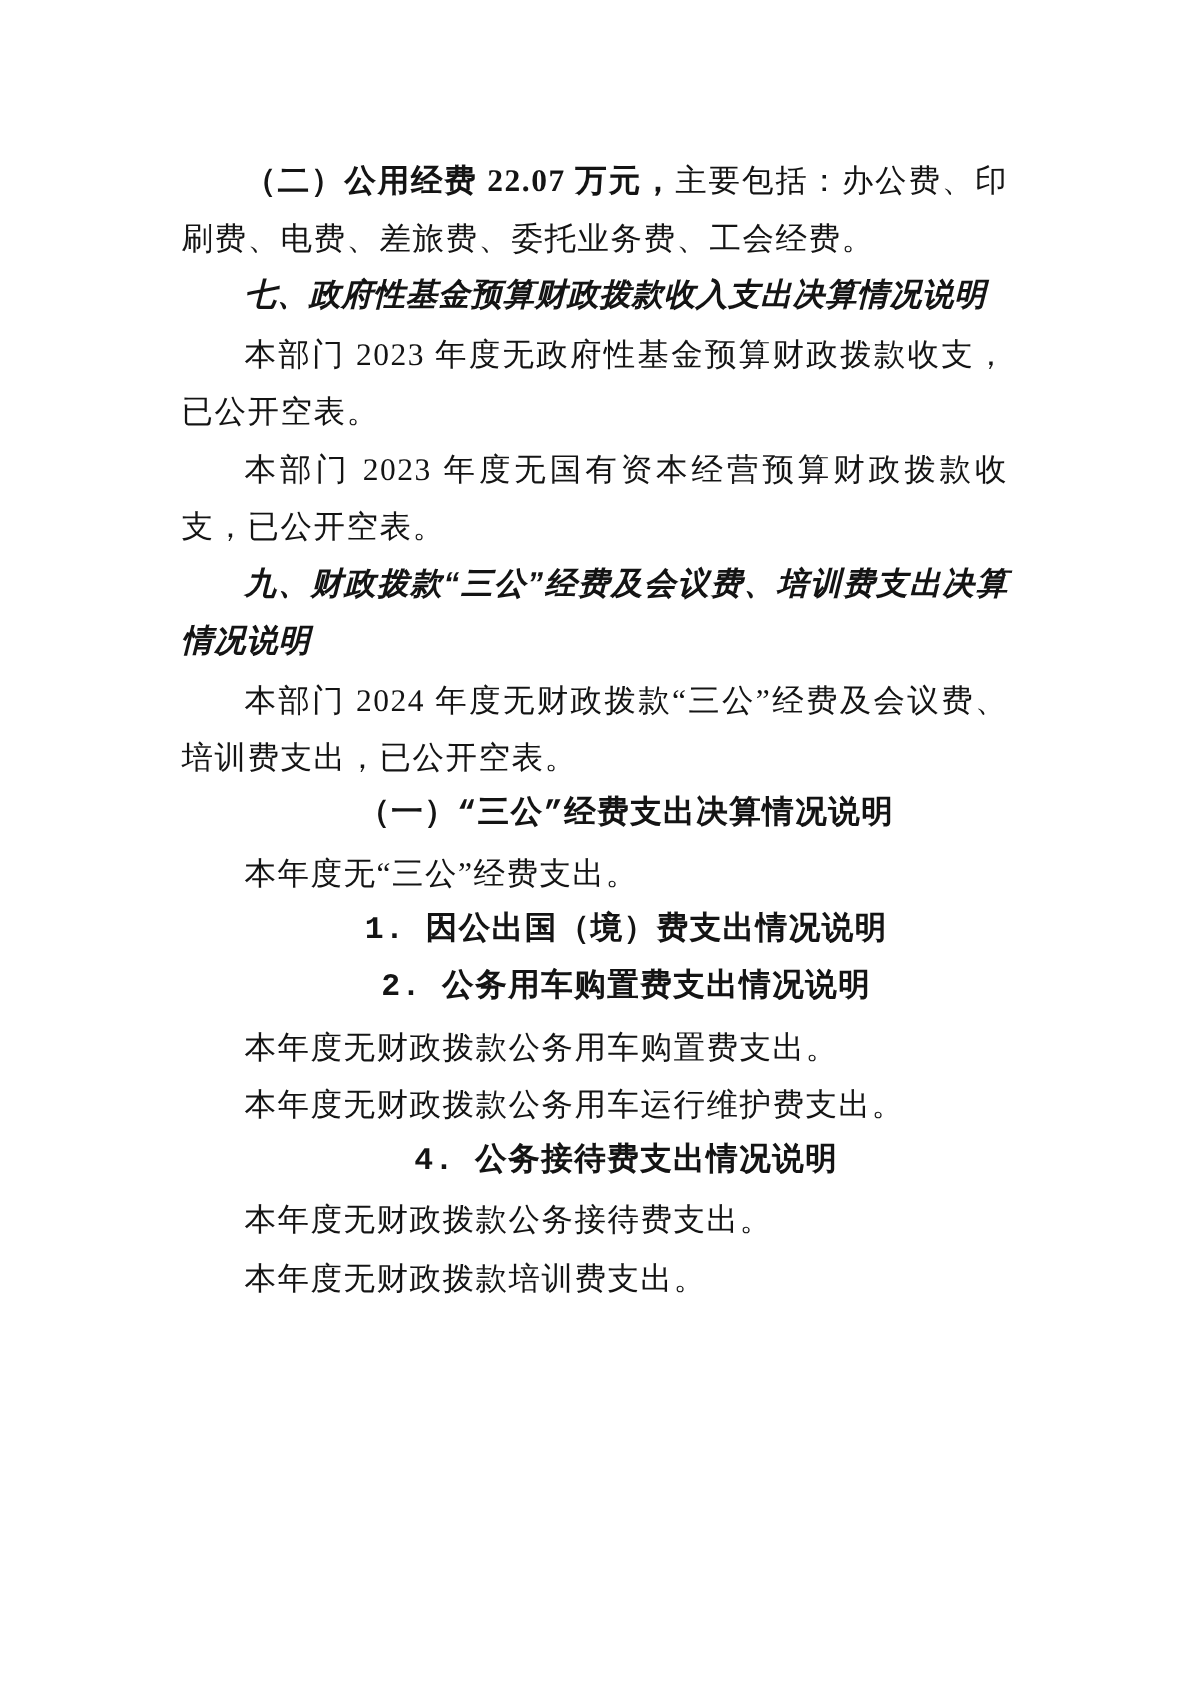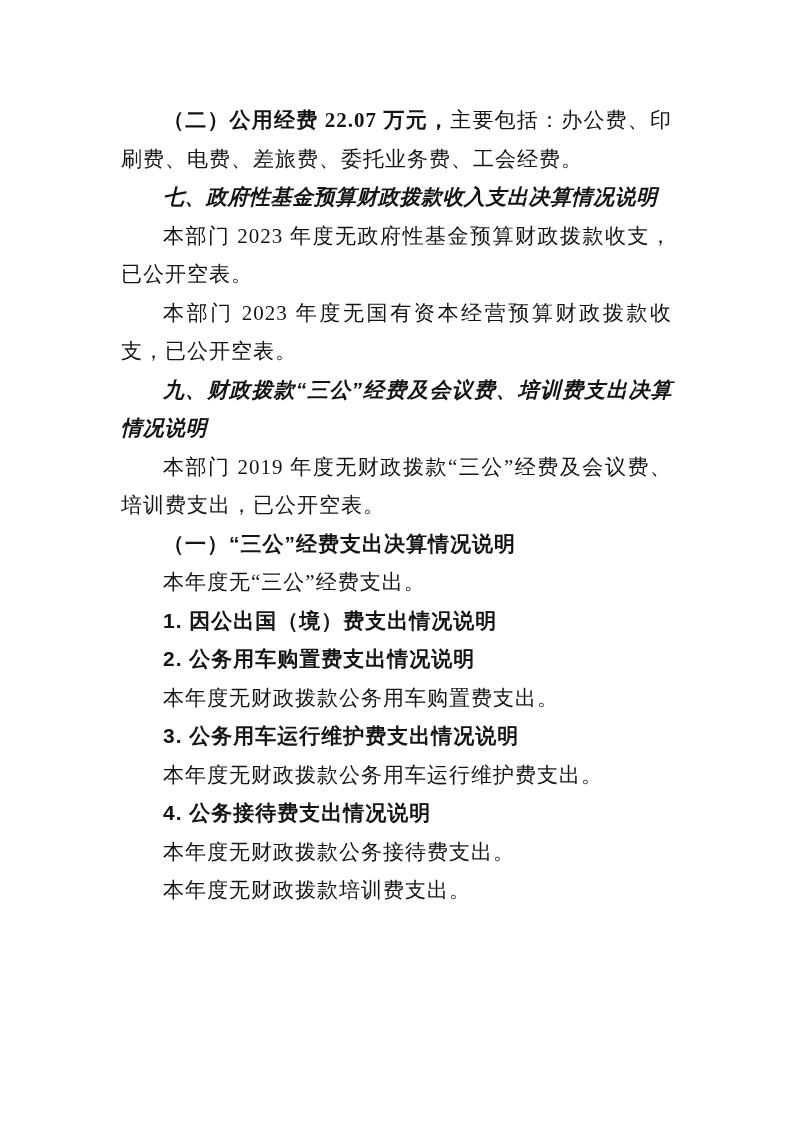--- a/index.html
+++ b/index.html
@@ -43,24 +43,24 @@
   
   .h-major {
     font-family: "Liberation Sans", sans-serif;
     font-weight: 700;
     text-align: justify;
     letter-spacing: 0.5px;
     font-style: italic;
   }
   
   .h-sub {
-    font-family: Liberation Sans, sans-serif;
+    font-family: Liberation Mono, monospace;
     font-weight: 700;
     letter-spacing: 1px;
-    text-align: left;
+    text-align: center;
   }
   .lead-bold {
     font-weight: 700;
   }
 </style>
 </head>
 <body>
 
 <div class="page">
   <div class="content">
@@ -69,34 +69,33 @@
 
     <p class="h-major">七、政府性基金预算财政拨款收入支出决算情况说明</p>
 
     <p class="body-text">本部门 2023 年度无政府性基金预算财政拨款收支，已公开空表。</p>
 
 
     <p class="body-text">本部门 2023 年度无国有资本经营预算财政拨款收支，已公开空表。</p>
 
     <p class="h-major">九、财政拨款“三公”经费及会议费、培训费支出决算情况说明</p>
 
-    <p class="body-text">本部门 2019 年度无财政拨款“三公”经费及会议费、培训费支出，已公开空表。</p>
+    <p class="body-text">本部门 2024 年度无财政拨款“三公”经费及会议费、培训费支出，已公开空表。</p>
 
     <p class="h-sub">（一）“三公”经费支出决算情况说明</p>
 
     <p class="body-text">本年度无“三公”经费支出。</p>
 
     <p class="h-sub">1. 因公出国（境）费支出情况说明</p>
 
 
     <p class="h-sub">2. 公务用车购置费支出情况说明</p>
 
     <p class="body-text">本年度无财政拨款公务用车购置费支出。</p>
 
-    <p class="h-sub">3. 公务用车运行维护费支出情况说明</p>
 
     <p class="body-text">本年度无财政拨款公务用车运行维护费支出。</p>
 
     <p class="h-sub">4. 公务接待费支出情况说明</p>
 
     <p class="body-text">本年度无财政拨款公务接待费支出。</p>
 
 
     <p class="body-text">本年度无财政拨款培训费支出。</p>
 

